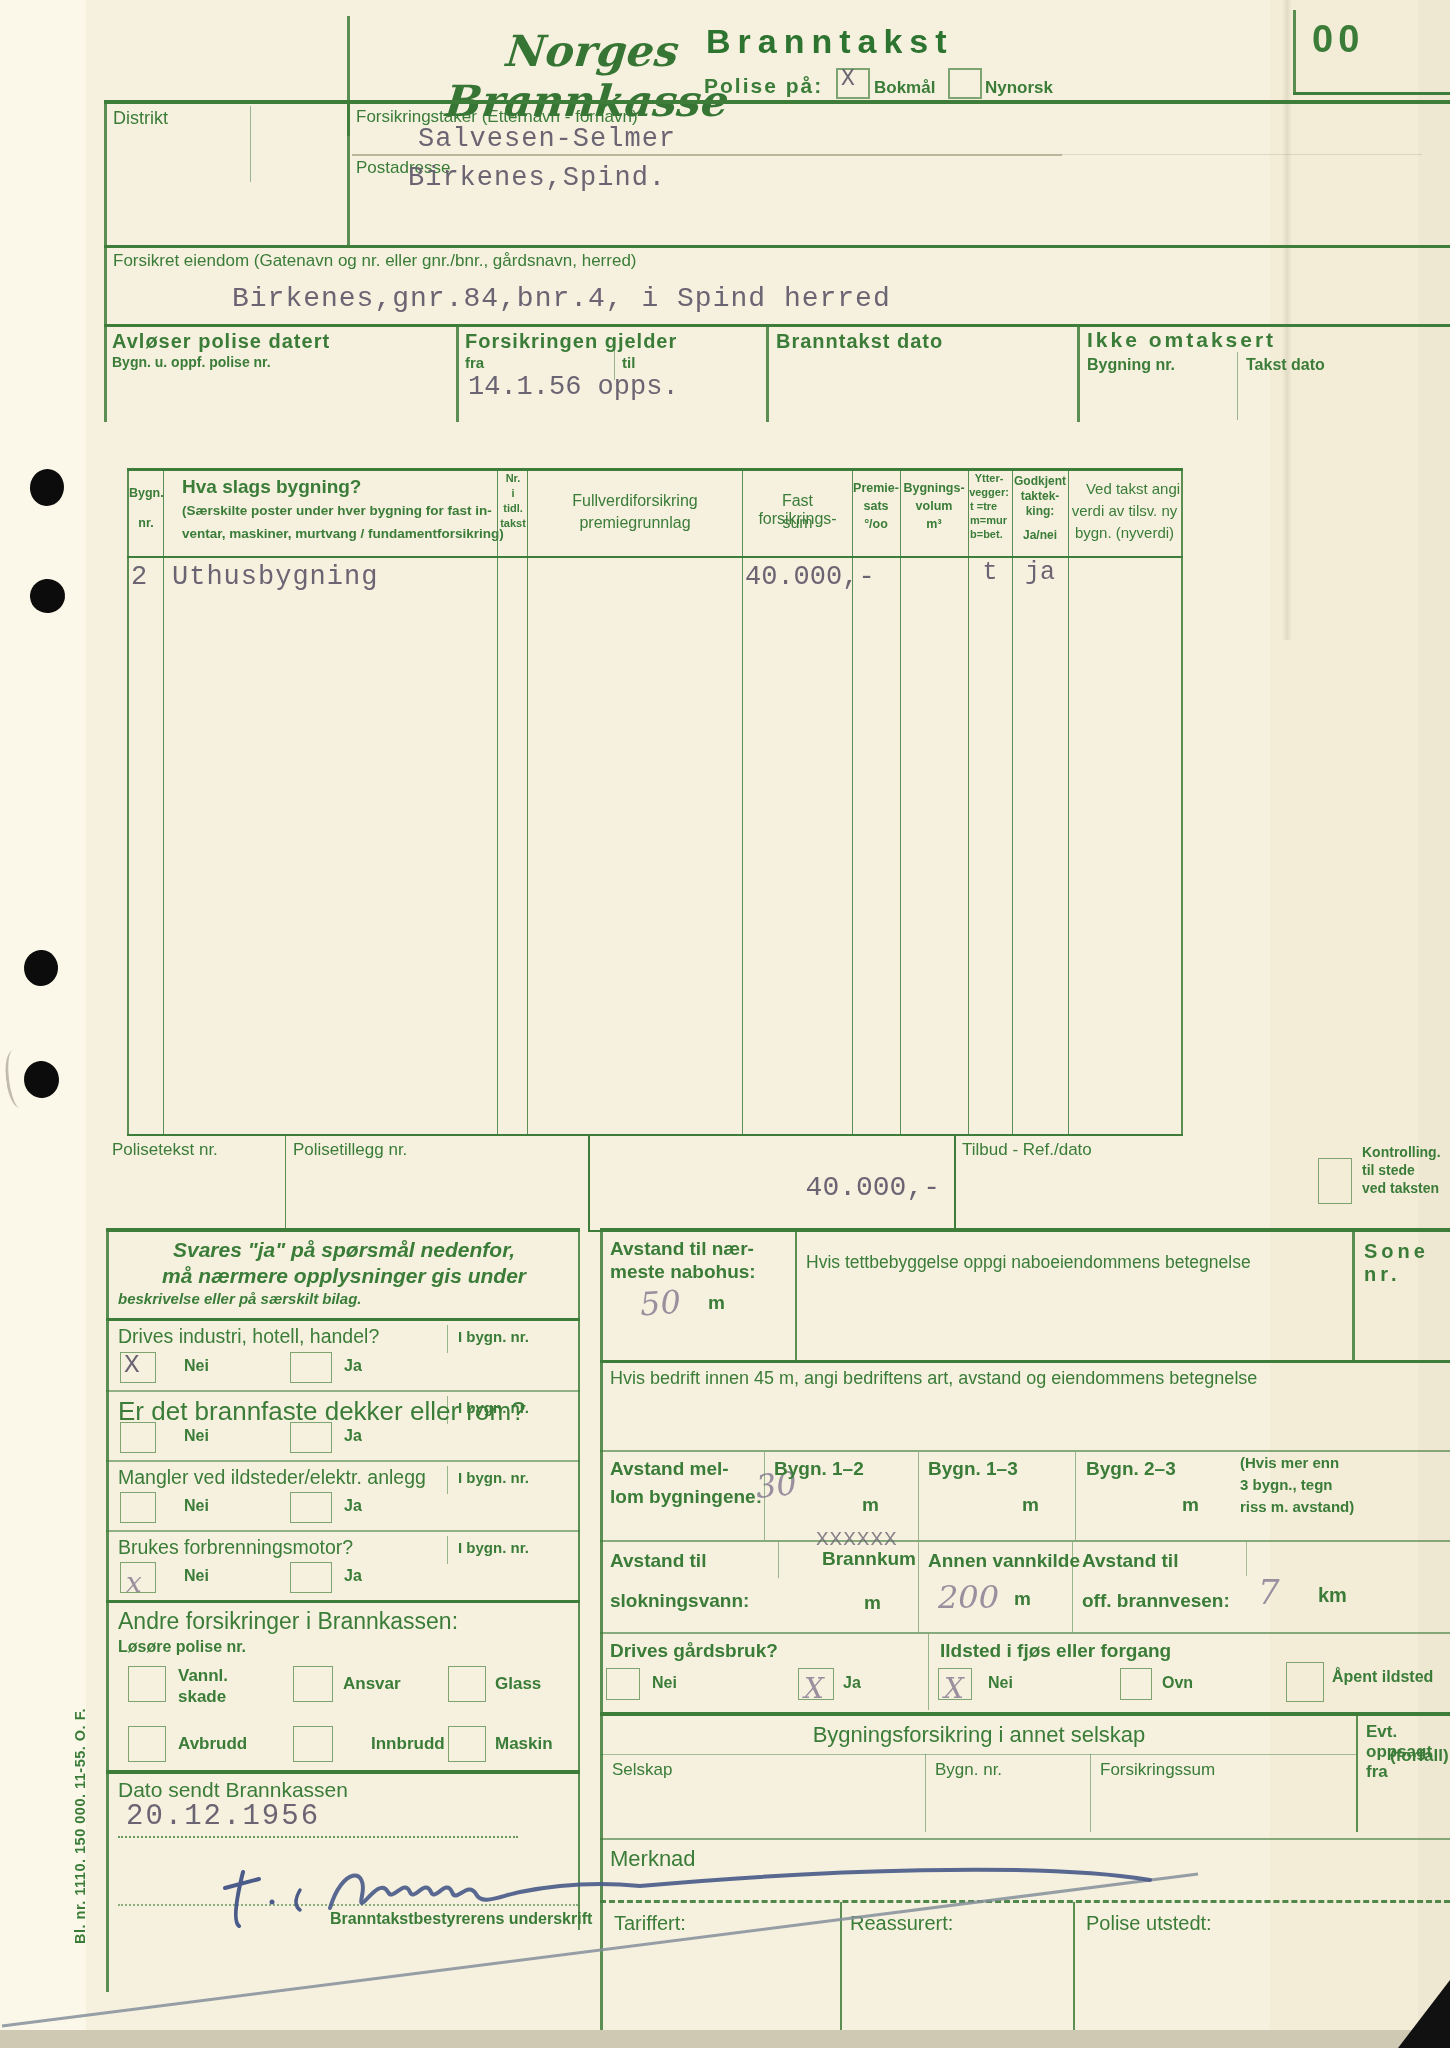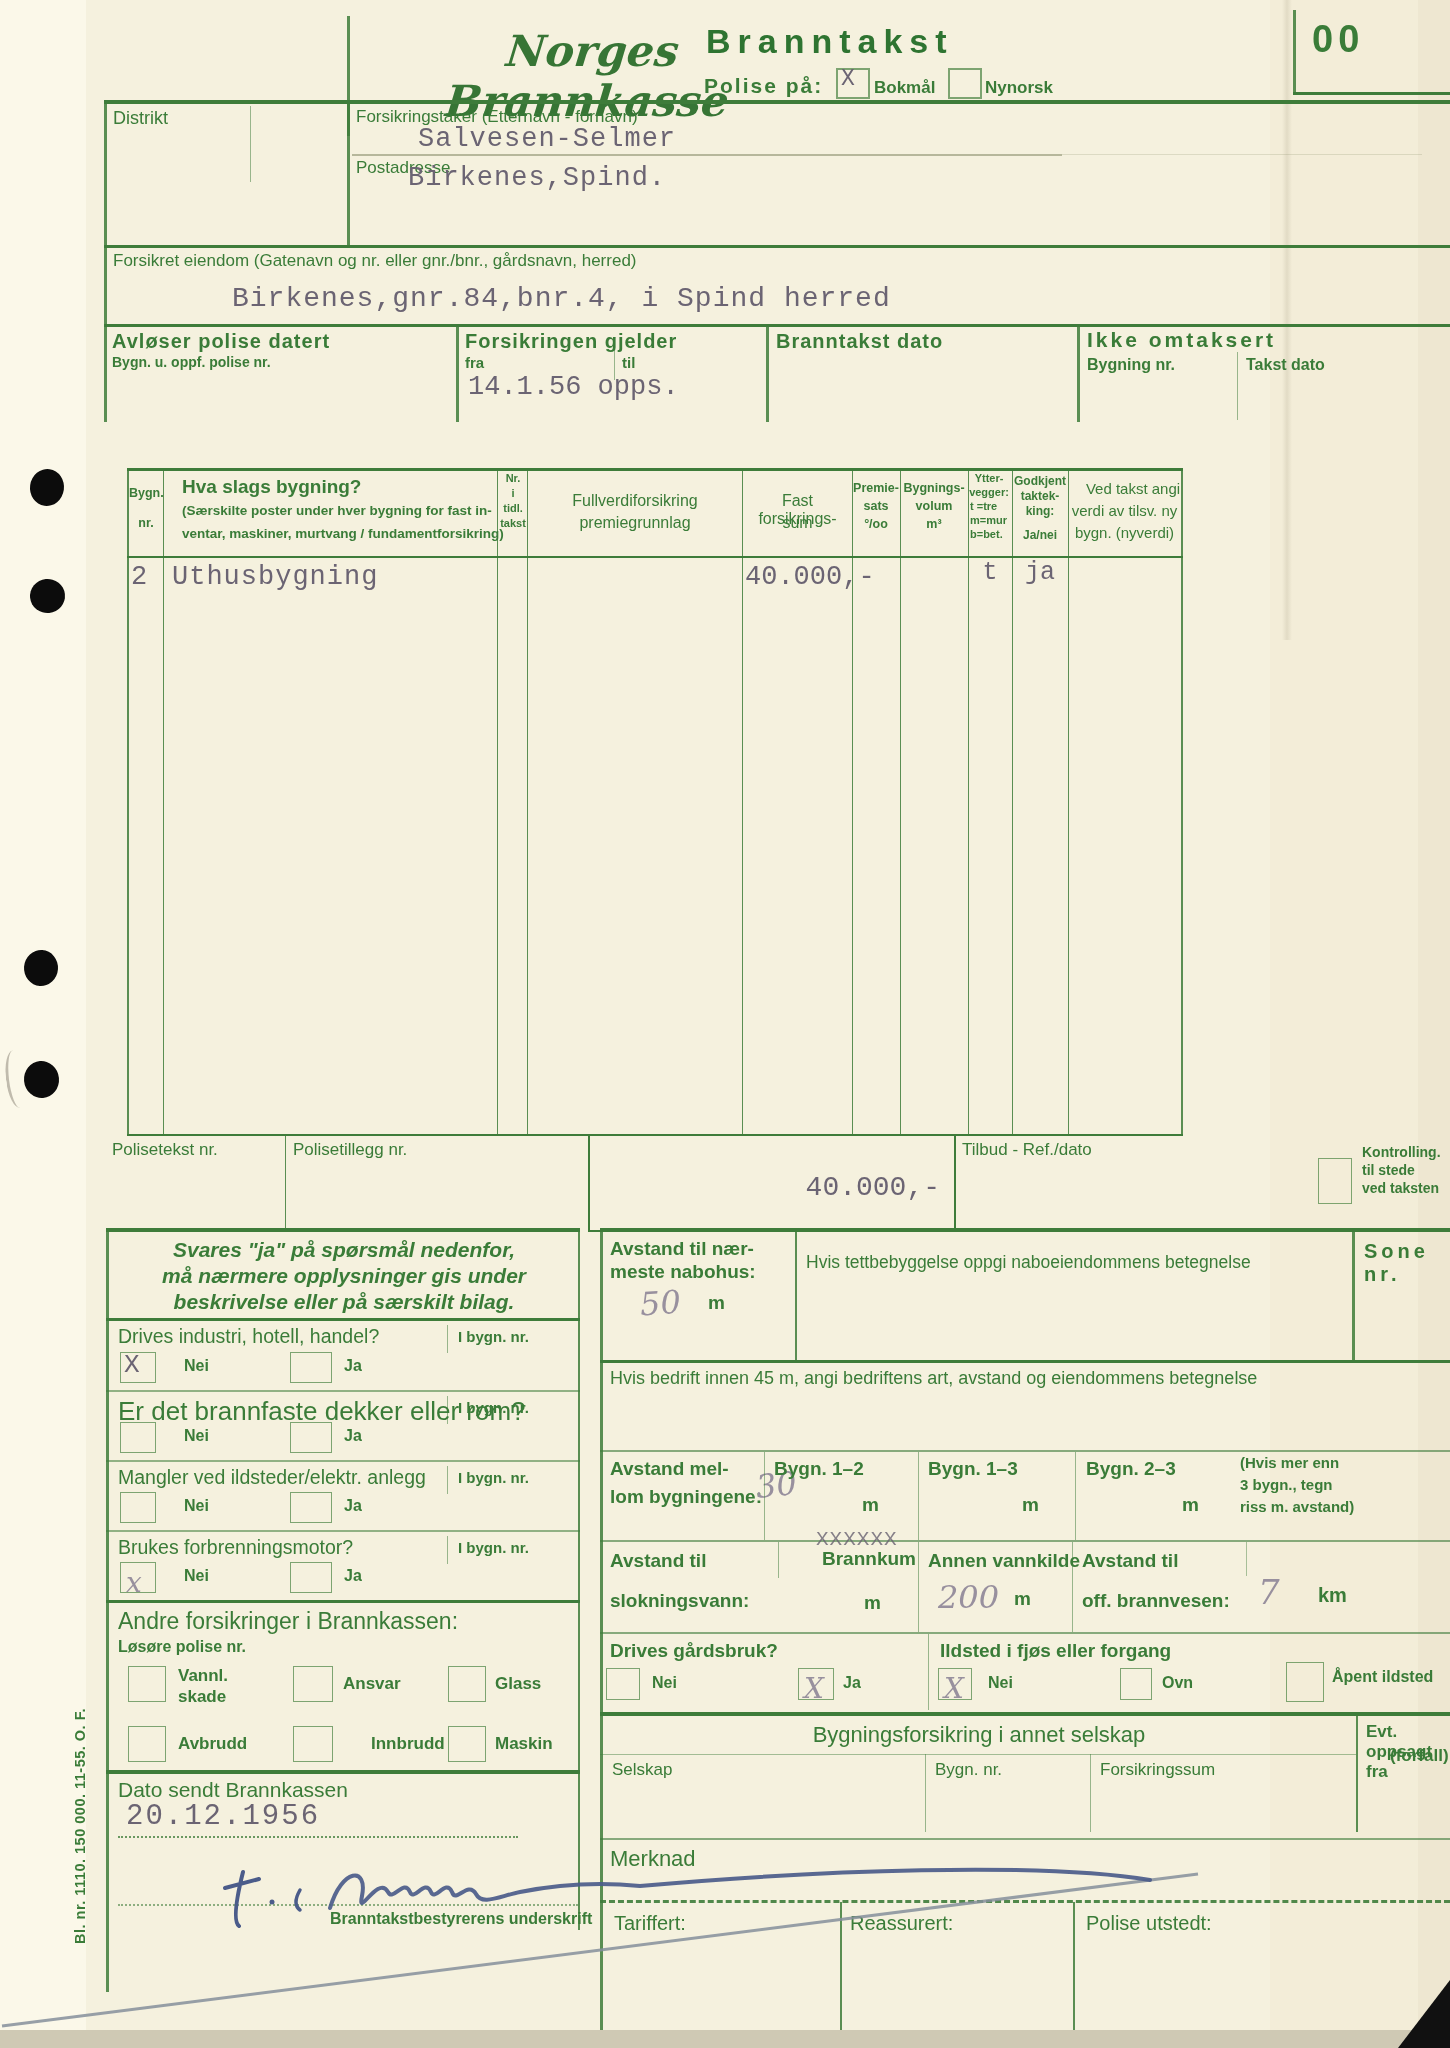--- a/index.html
+++ b/index.html
@@ -142,21 +142,21 @@
   <div class="cb" style="left:1318px;top:1158px;width:32px;height:44px;border-width:1.5px;"></div>
   <div class="a g b" style="left:1362px;top:1144px;font-size:14px;">Kontrolling.</div>
   <div class="a g b" style="left:1362px;top:1162px;font-size:14px;">til stede</div>
   <div class="a g b" style="left:1362px;top:1180px;font-size:14px;">ved taksten</div>
 
   <div class="hl" style="left:106px;top:1228px;width:474px;height:4px;"></div>
   <div class="vl" style="left:106px;top:1228px;width:3px;height:764px;"></div>
   <div class="vl" style="left:578px;top:1228px;width:2px;height:702px;"></div>
   <div class="a g b i" style="left:118px;top:1238px;width:452px;font-size:21px;text-align:center;">Svares "ja" på spørsmål nedenfor,</div>
   <div class="a g b i" style="left:118px;top:1264px;width:452px;font-size:21px;text-align:center;">må nærmere opplysninger gis under</div>
-  <div class="a g b i" style="left:118px;top:1290px;width:452px;font-size:21px;text-align:center;">beskrivelse eller på særskilt bilag.</div>
+  <div class="a g b i" style="left:118px;top:1290px;width:452px;font-size:15px;">beskrivelse eller på særskilt bilag.</div>
   <div class="hl" style="left:106px;top:1318px;width:474px;height:3px;"></div>
 
   <div class="a g" style="left:118px;top:1325px;font-size:19.5px;">Drives industri, hotell, handel?</div>
   <div class="vl" style="left:447px;top:1325px;width:1px;height:28px;opacity:.6;"></div>
   <div class="a g b" style="left:458px;top:1328px;font-size:15px;">I bygn. nr.</div>
   <div class="cb" style="left:120px;top:1352px;width:34px;height:29px;border-width:1.5px;"></div>
   <div class="a mono" style="left:124px;top:1350px;font-size:26px;">X</div>
   <div class="a g b" style="left:184px;top:1357px;font-size:16px;">Nei</div>
   <div class="cb" style="left:290px;top:1352px;width:40px;height:29px;border-width:1.5px;"></div>
   <div class="a g b" style="left:344px;top:1357px;font-size:16px;">Ja</div>

